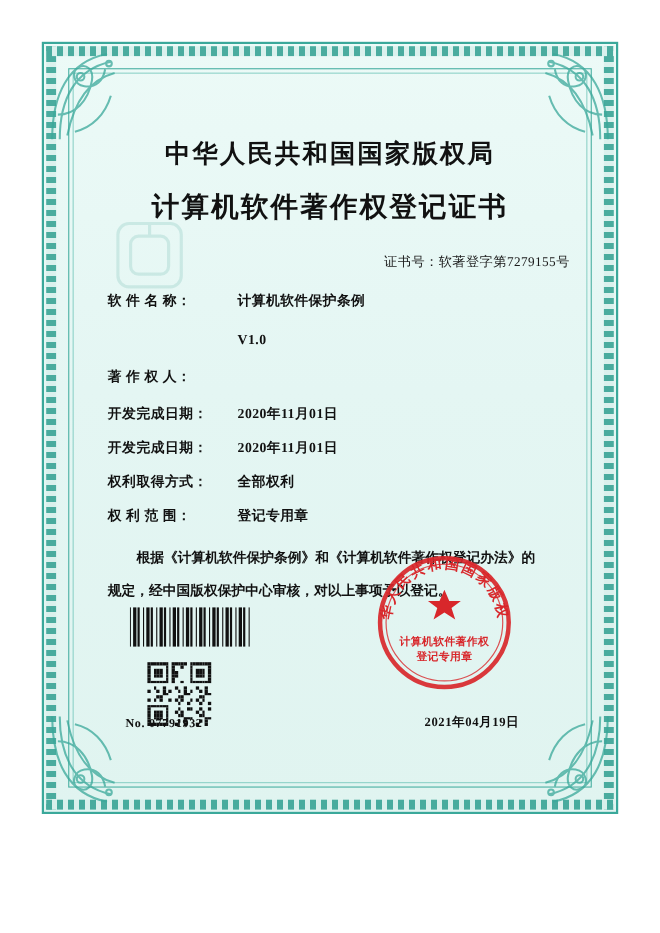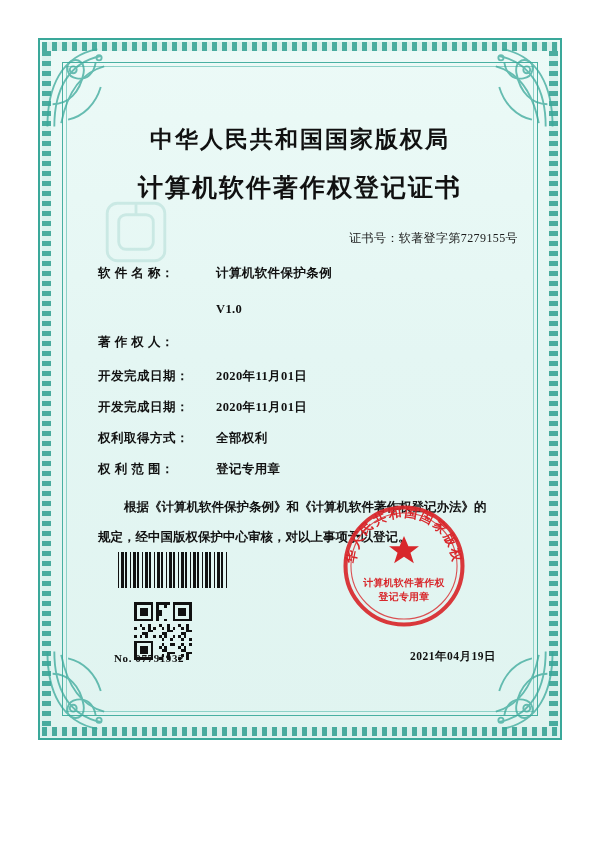--- a/index.html
+++ b/index.html
@@ -227,21 +227,21 @@
     position: absolute;
     left: 38px;
     bottom: 38px;
     font-size: 11px;
     color: #111111;
     letter-spacing: 0.6px;
     font-weight: bold;
   }
   .footer-right {
     position: absolute;
-    right: 28px;
+    right: 52px;
     bottom: 38px;
     font-size: 11.5px;
     color: #111111;
     letter-spacing: 0.5px;
     font-weight: bold;
     margin-top: 11px;
   }
 </style>
 </head>
 <body>

